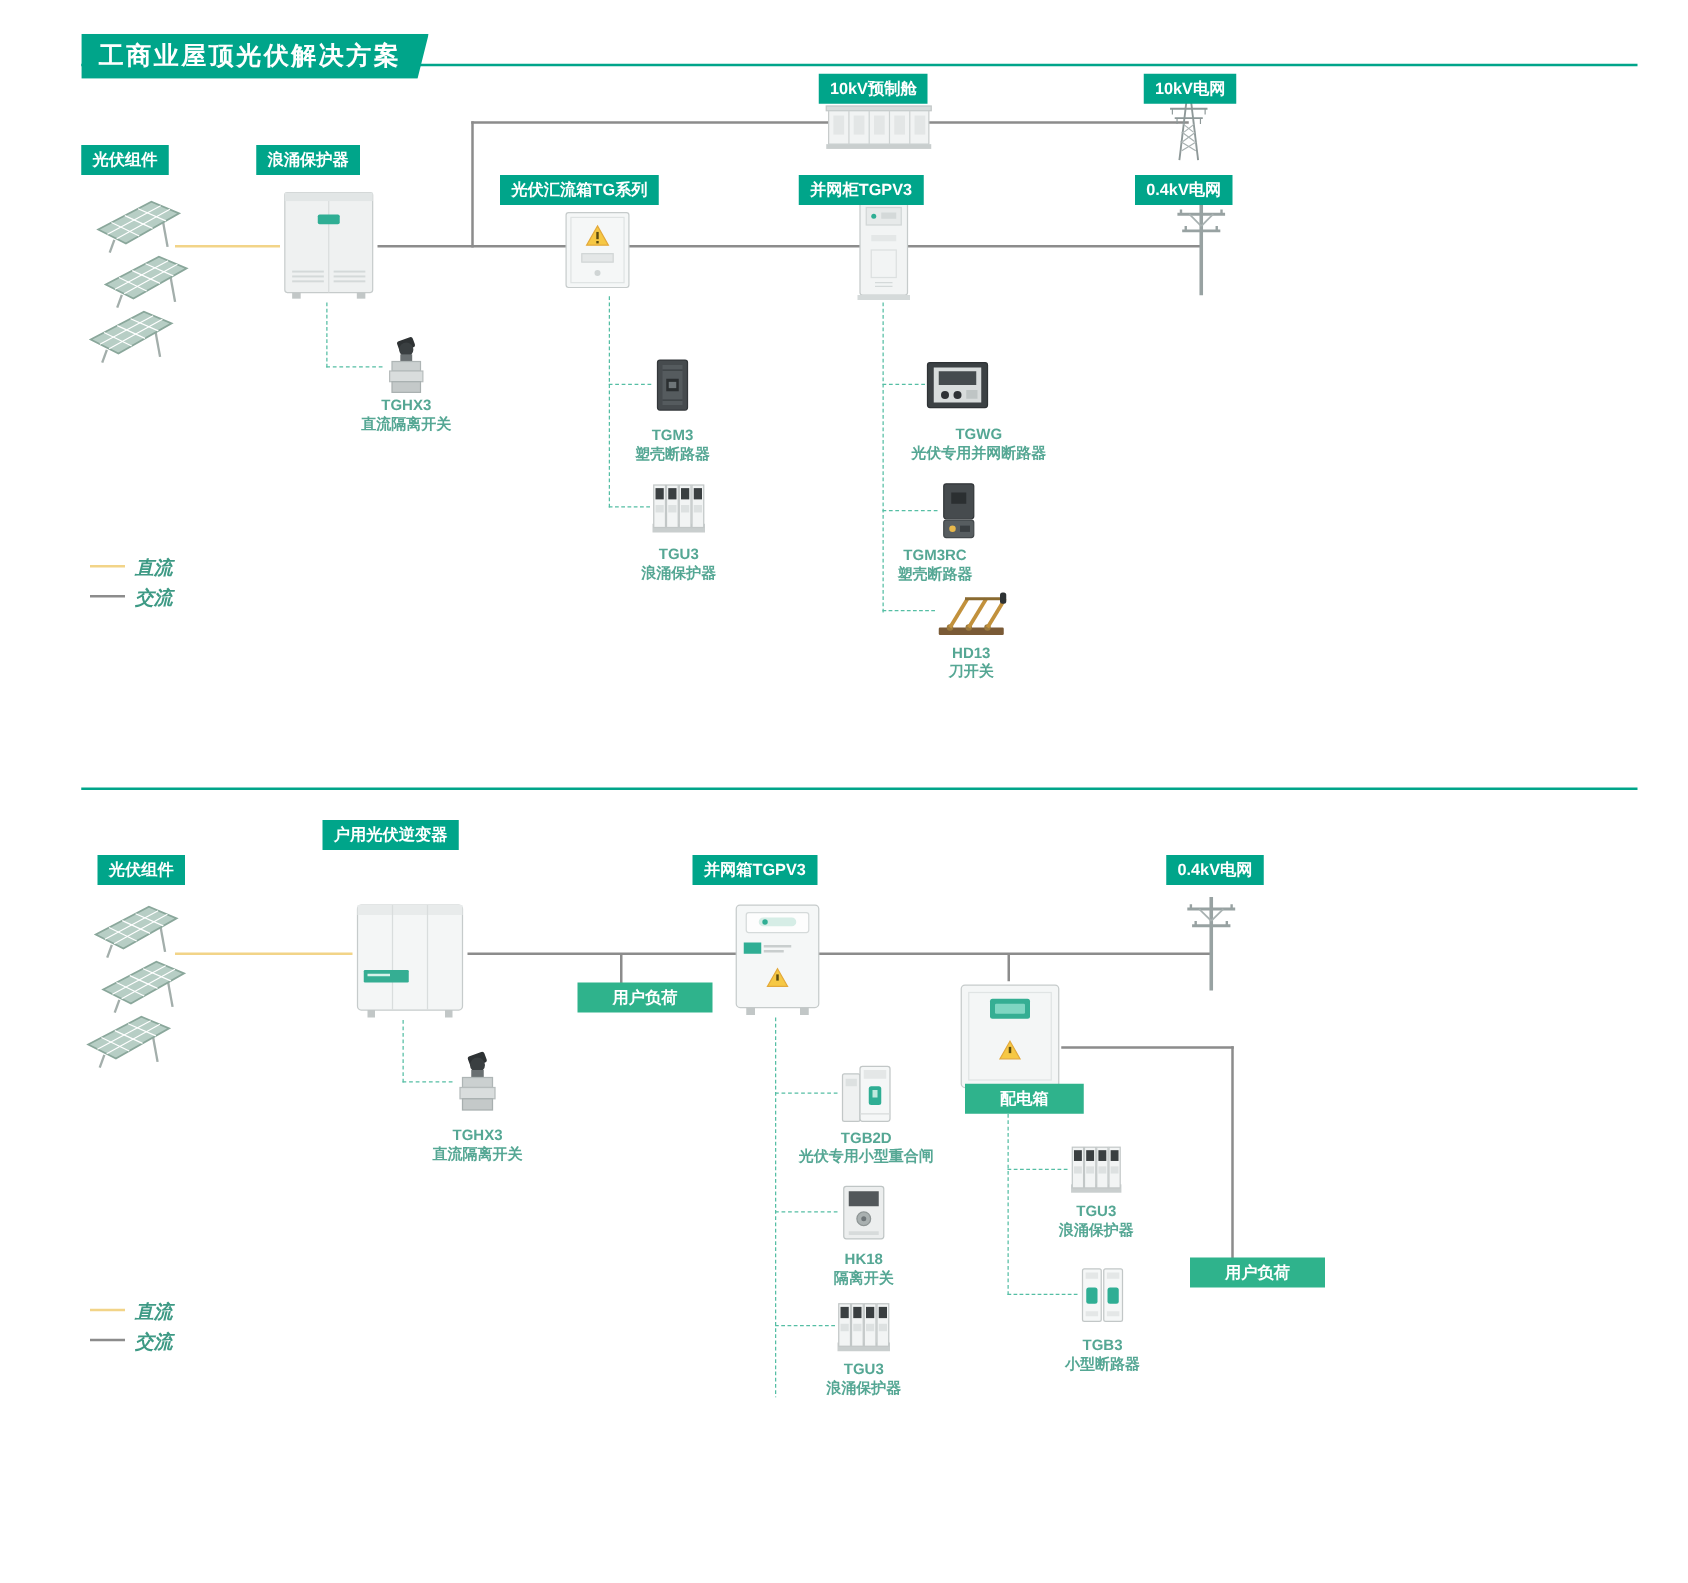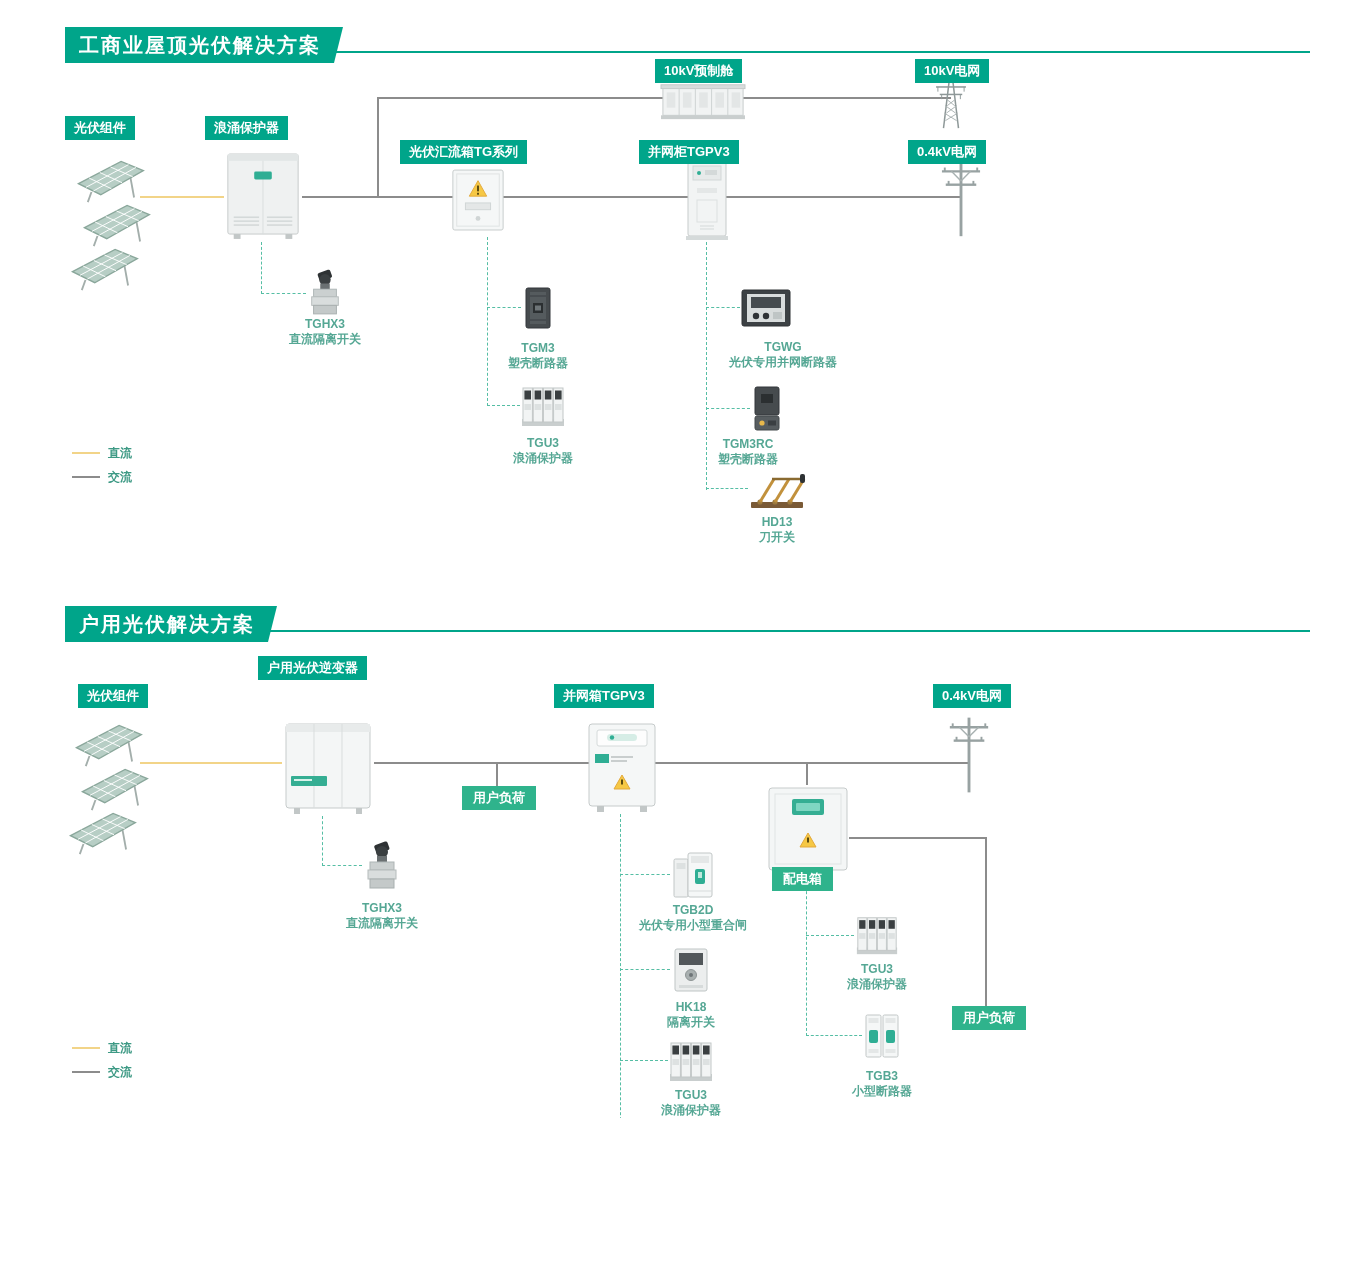--- a/index.html
+++ b/index.html
@@ -11,32 +11,32 @@
     font-size:20px; line-height:1; padding:8px 22px 8px 14px; letter-spacing:2px; white-space:nowrap;
     clip-path:polygon(0 0,100% 0,calc(100% - 9px) 100%,0 100%); z-index:3;
   }
   .banner-line { position:absolute; height:2px; background:var(--teal,#00A58A); z-index:2; }
   .pill {
     position:absolute; background:var(--teal,#00A58A); color:#fff; font-weight:bold;
     font-size:13px; line-height:1.2; padding:4px 9px; white-space:nowrap; z-index:3;
   }
   .badge {
     position:absolute; background:var(--badge-green,#2FB38C); color:#fff; font-weight:bold;
-    font-size:13px; line-height:1.2; padding:4px 11px; white-space:nowrap; z-index:4;
+    font-size:13px; line-height:1.2; padding:4px 28px; white-space:nowrap; z-index:4;
   }
   .hline { position:absolute; height:2px; z-index:1; }
   .vline { position:absolute; width:2px; z-index:1; }
   .dc { background:var(--dc-yellow,#F2D488); }
   .ac { background:var(--ac-gray,#8C8C8C); }
   .dash-v { position:absolute; width:0; border-left:1px dashed var(--dash-teal,#55BEA4); z-index:1; }
   .dash-h { position:absolute; height:0; border-top:1px dashed var(--dash-teal,#55BEA4); z-index:1; }
   .icon { position:absolute; z-index:2; }
   .cap { position:absolute; width:140px; text-align:center; font-size:12px; line-height:15px; color:var(--caption,#55A794); z-index:2; }
   .cap span { display:block;font-weight:bold; }
-  .legend-text { position:absolute; font-size:12px; font-weight:bold; color:var(--legend-text,#3E9A85); z-index:2; }
+  .legend-text { position:absolute; font-size:15px; font-weight:bold; color:var(--legend-text,#3E9A85); z-index:2;font-style:italic; }
 </style>
 </head>
 <body>
 
 <div class="stage">
 
   <svg width="0" height="0" style="position:absolute" aria-hidden="true">
     <defs>
       <symbol id="sym-panel" viewBox="0 0 80 54">
         <line x1="20" y1="41" x2="16" y2="52" stroke="#A3AEAB" stroke-width="2"></line>
@@ -356,21 +356,20 @@
   <div class="cap" style="left:707px;top:515px">
     <span>HD13</span>
     <span>刀开关</span>
   </div>
 
   <div class="hline dc" style="left:72px;top:452px;width:28px"></div>
   <div class="legend-text" style="left:108px;top:445px">直流</div>
   <div class="hline ac" style="left:72px;top:476px;width:28px"></div>
   <div class="legend-text" style="left:108px;top:469px">交流</div>
 
-  <div class="banner" style="left:65px;top:606px">户用光伏解决方案</div>
   <div class="banner-line" style="left:65px;top:630px;width:1245px"></div>
 
   <div class="pill" style="left:78px;top:684px">光伏组件</div>
   <div class="pill" style="left:258px;top:656px">户用光伏逆变器</div>
   <div class="pill" style="left:554px;top:684px">并网箱TGPV3</div>
   <div class="pill" style="left:933px;top:684px">0.4kV电网</div>
 
   <div class="hline dc" style="left:140px;top:762px;width:142px"></div>
   <div class="hline ac" style="left:374px;top:762px;width:595px"></div>
   <div class="vline ac" style="left:496px;top:763px;height:24px"></div>

